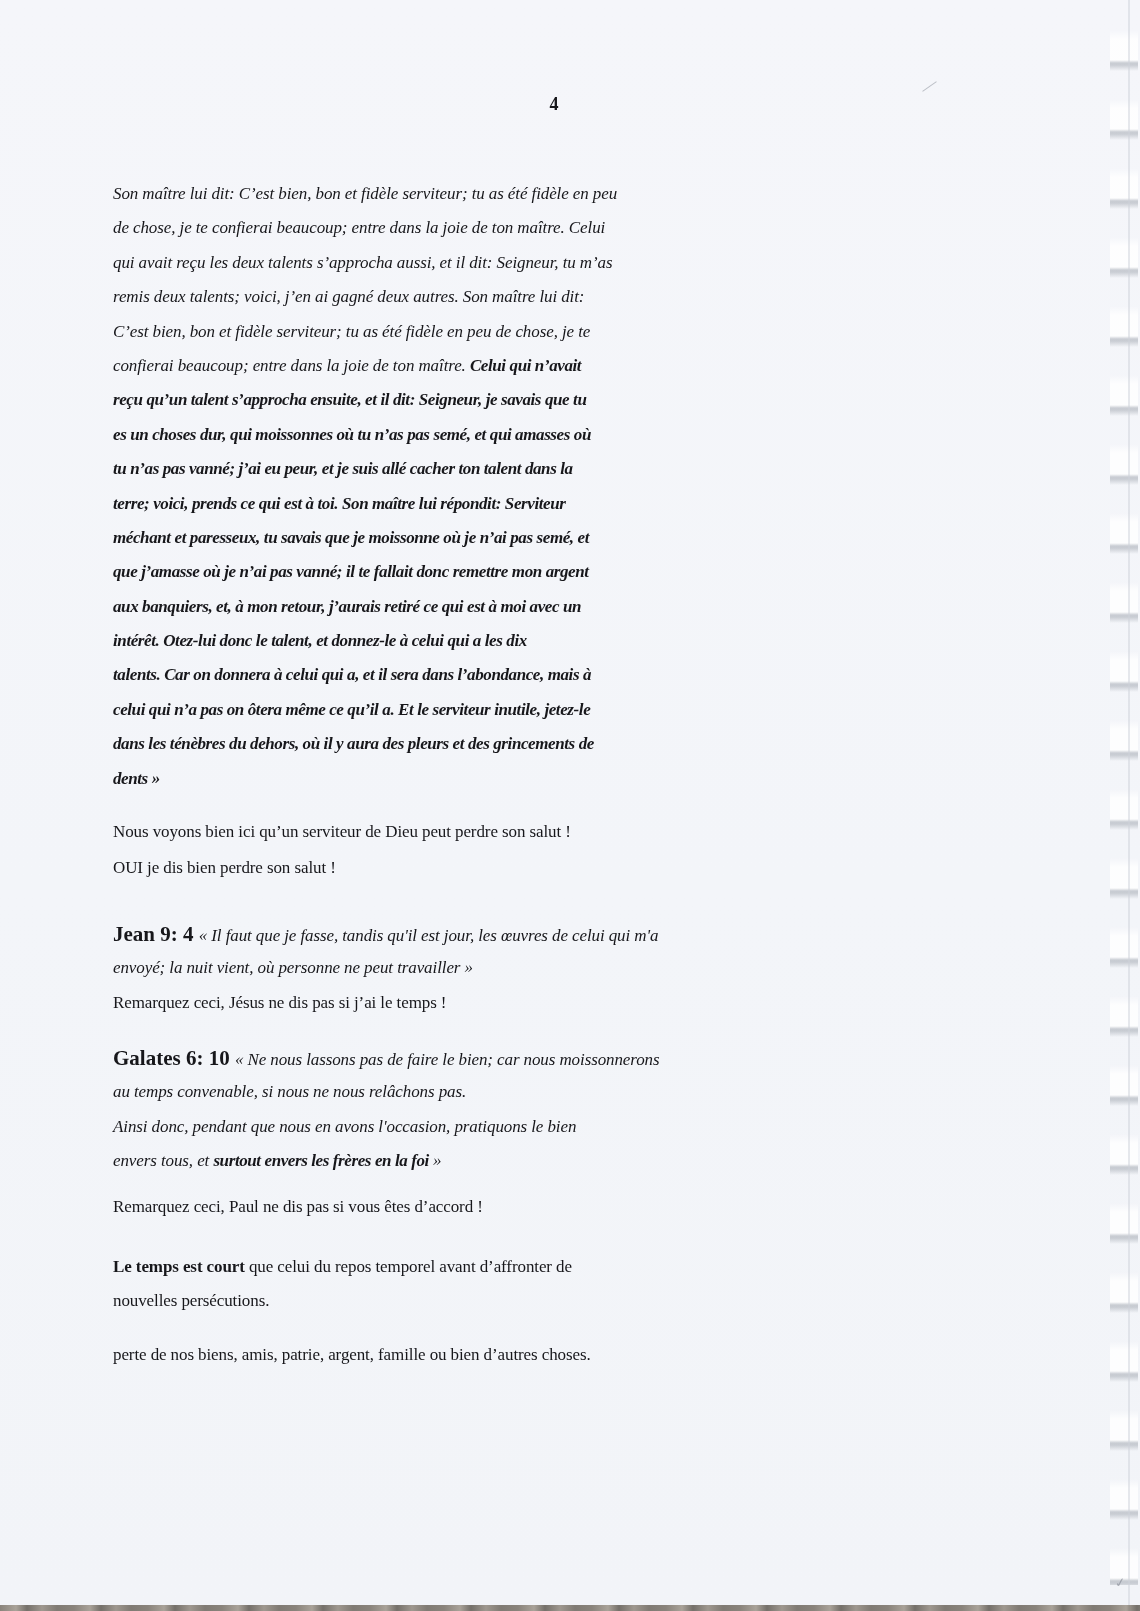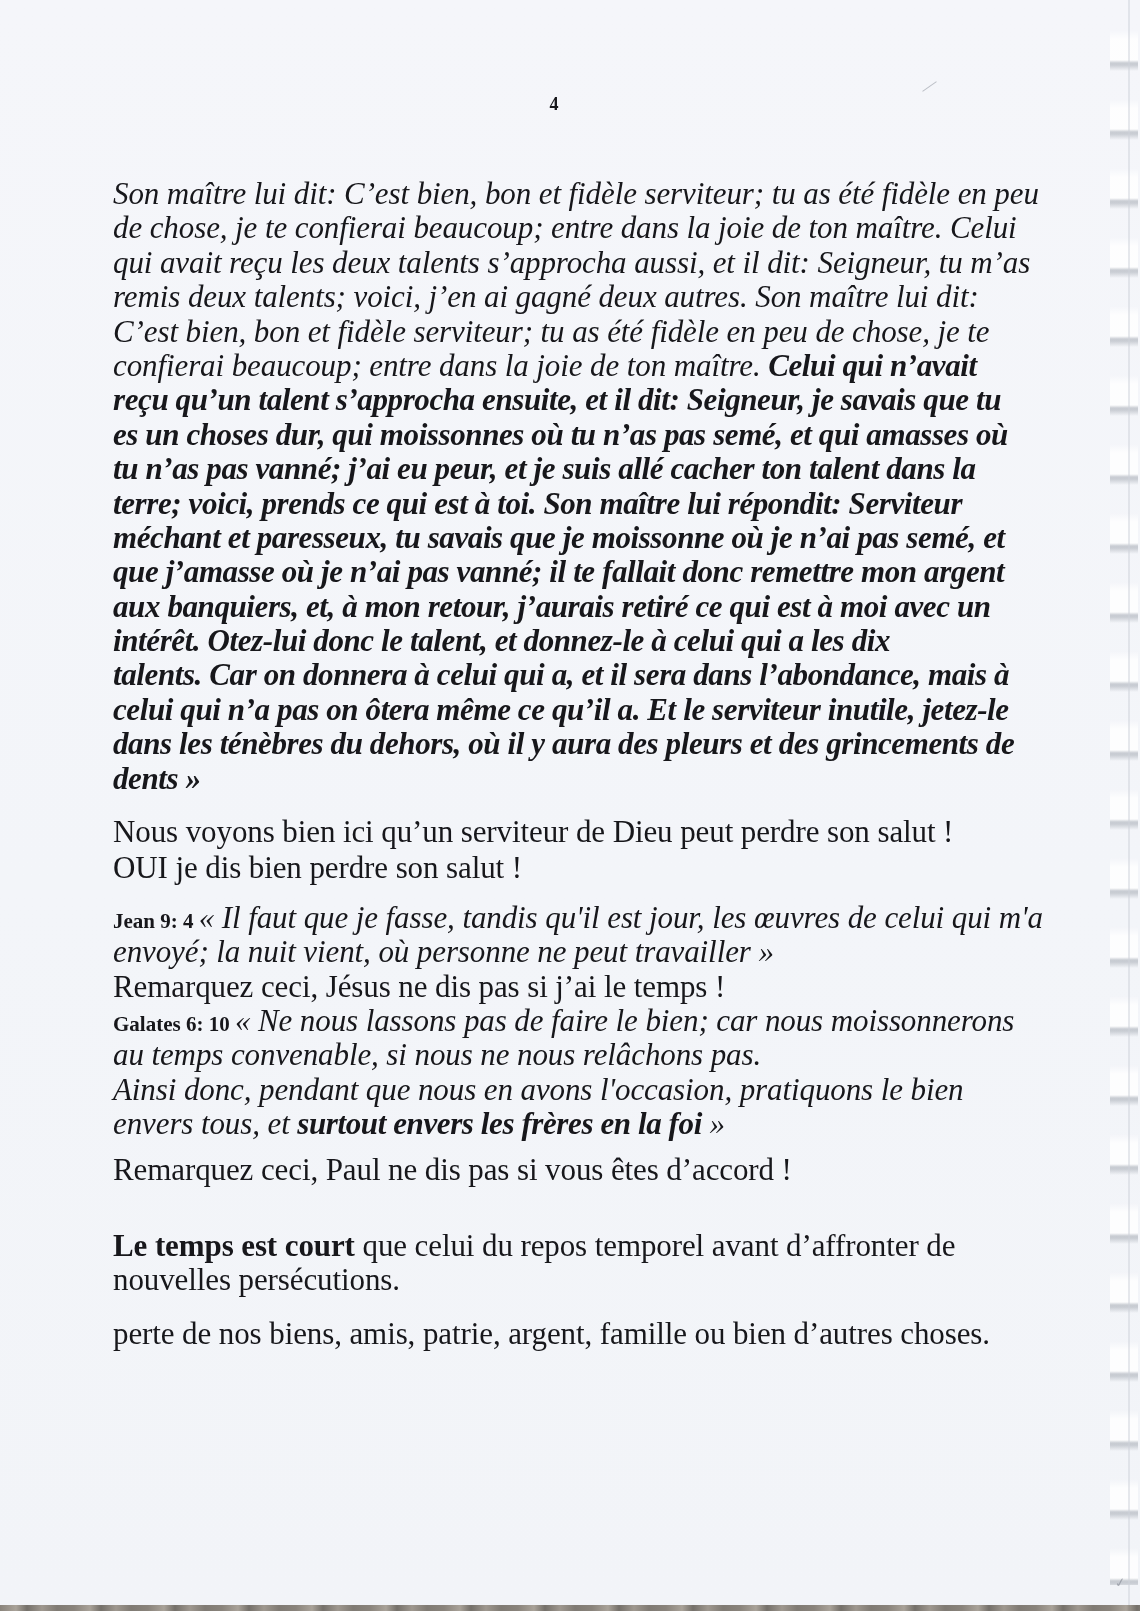--- a/index.html
+++ b/index.html
@@ -10,34 +10,34 @@
     font-family:"Liberation Serif", serif;
     color: var(--ink,#17171b);
     overflow:hidden;
   }
   .page-number {
     position:absolute; top:94px; left:113px; width:882px;
     text-align:center; font-weight:bold; font-size:18px;
   }
   .content { position:absolute; left:113px; top:177px; width:890px; }
   .line { height:34.4px; line-height:34.4px; white-space:nowrap; letter-spacing:-0.1px; }
-  .run { font-size:31px; }
+  .run { font-size:17px; }
   .s-r  { font-style:normal; font-weight:normal; }
   .s-i  { font-style:italic; }
   .s-b  { font-weight:bold; }
   .s-bi { font-style:italic; font-weight:bold; letter-spacing:-0.4px; }
   .s-ref{ font-weight:bold; font-size:21px; letter-spacing:0; }
 
   
   .block-remark-salut-1 { margin-top:19px; }
   .block-remark-salut-2 { margin-top:2px; }
-  .block-jean-quote     { margin-top:15px; }
-  .block-galates-quote  { }
+  .block-jean-quote     { margin-top:31px; }
+  .block-galates-quote  { margin-top:21px; }
   .block-remark-paul    { margin-top:11px;  }
-  .block-temps-court-1  { margin-top:42px; }
+  .block-temps-court-1  { margin-top:26px; }
   .block-temps-court-2  { margin-top:19px; }
 
   
   .binding-strip {
     position:absolute; top:30px; right:2px; width:28px; height:1555px;
     background: repeating-linear-gradient(180deg,
       rgba(255,255,255,0)    0px,
       rgba(255,255,255,0.85) 9px,
       rgba(255,255,255,0.85) 30px,
       rgba(158,164,173,0.50) 33px,

